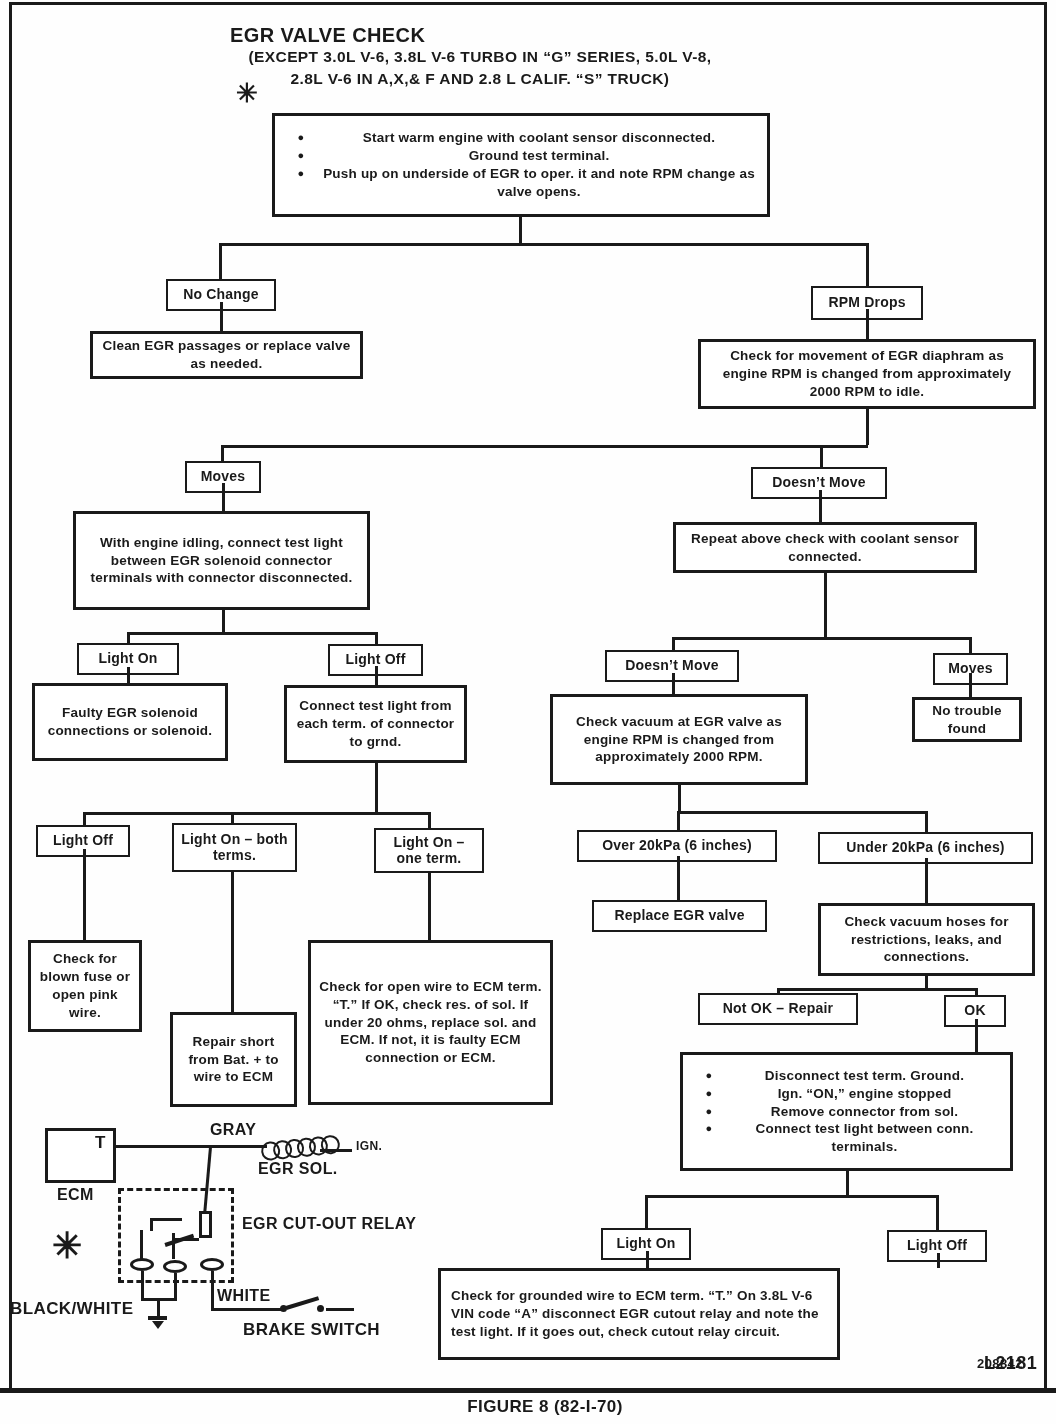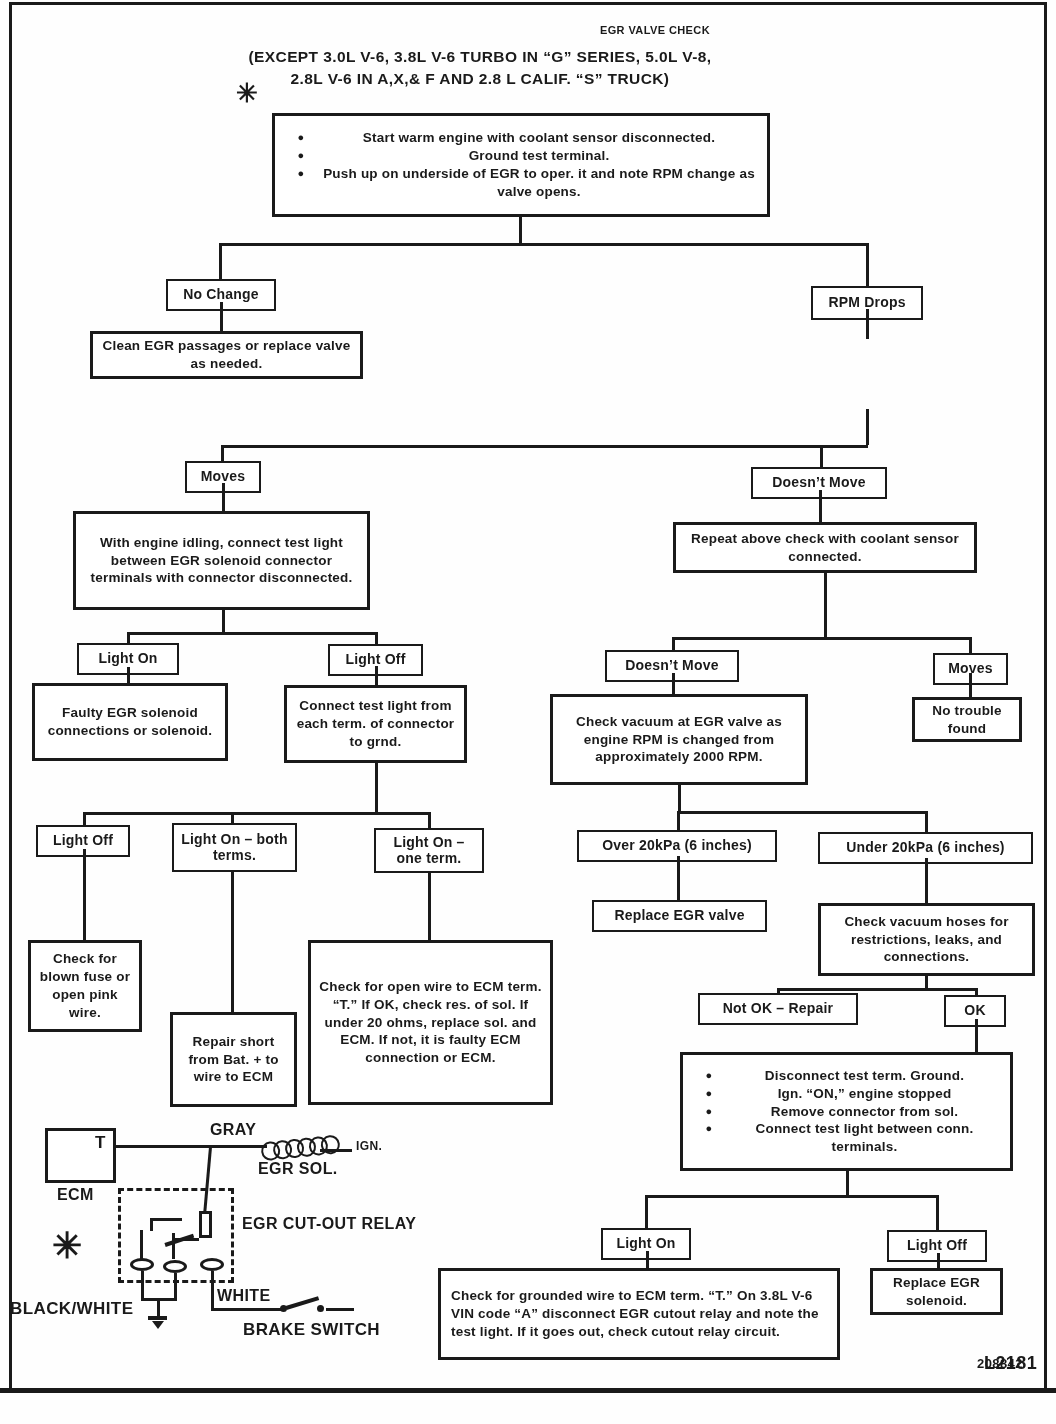--- a/index.html
+++ b/index.html
@@ -35,21 +35,21 @@
 </head>
 <body>
 
 <div id="page">
 
   <div class="hl" style="left:10px;top:2px;width:1036px;height:3px"></div>
   <div class="vl" style="left:9px;top:2px;height:1386px;width:3px"></div>
   <div class="vl" style="left:1044px;top:2px;height:1386px;width:3px"></div>
   <div class="hl" style="left:0;top:1388px;width:1056px;height:5px"></div>
 
-  <div class="txt" style="left:230px;top:24px;width:480px;text-align:right;font-size:11px">EGR VALVE CHECK</div>
+  <div class="txt" style="left:230px;top:24px;width:480px;text-align:left;font-size:20px">EGR VALVE CHECK</div>
   <div class="txt" style="left:180px;top:48px;width:600px;text-align:center;font-size:15.5px">(EXCEPT 3.0L V-6, 3.8L V-6 TURBO IN “G” SERIES, 5.0L V-8,</div>
   <div class="txt" style="left:180px;top:70px;width:600px;text-align:center;font-size:15.5px">2.8L V-6 IN A,X,&amp; F AND 2.8 L CALIF. “S” TRUCK)</div>
   <div class="ast" style="left:236px;top:80px">✳</div>
 
   <div class="box bullets" style="left:272px;top:113px;width:498px;height:104px;border-width:3.5px">
     <div class="brow">
         <span class="bdot">●</span>
         <span class="btxt">Start warm engine with coolant sensor disconnected.</span>
       </div>
     <div class="brow">
@@ -66,20 +66,21 @@
   <div class="hl" style="left:219px;top:243px;width:649px"></div>
   <div class="vl" style="left:219px;top:243px;height:36px"></div>
   <div class="vl" style="left:866px;top:243px;height:43px"></div>
 
   <div class="lbl" style="left:166px;top:279px;width:110px;height:23px">No Change</div>
   <div class="vl" style="left:220px;top:302px;height:29px"></div>
   <div class="box" style="left:90px;top:331px;width:273px;height:48px">Clean EGR passages or replace valve as needed.</div>
 
   <div class="lbl" style="left:811px;top:286px;width:112px;height:34px">RPM Drops</div>
   <div class="vl" style="left:866px;top:309px;height:30px"></div>
+  <div class="box" style="left:698px;top:339px;width:338px;height:70px">Check for movement of EGR diaphram as engine RPM is changed from approximately 2000 RPM to idle.</div>
 
   <div class="vl" style="left:866px;top:409px;height:36px"></div>
   <div class="hl" style="left:221px;top:445px;width:647px"></div>
   <div class="vl" style="left:221px;top:445px;height:16px"></div>
   <div class="vl" style="left:820px;top:445px;height:23px"></div>
 
   <div class="lbl" style="left:185px;top:461px;width:76px;height:22px">Moves</div>
   <div class="vl" style="left:222px;top:483px;height:28px"></div>
   <div class="box" style="left:73px;top:511px;width:297px;height:99px">With engine idling, connect test light between EGR solenoid connector terminals with connector disconnected.</div>
 
@@ -179,21 +180,20 @@
   <div class="vl" style="left:645px;top:1195px;height:33px"></div>
   <div class="vl" style="left:936px;top:1195px;height:35px"></div>
 
   <div class="lbl" style="left:601px;top:1228px;width:90px;height:23px">Light On</div>
   <div class="lbl" style="left:887px;top:1230px;width:100px;height:23px">Light Off</div>
 
   <div class="vl" style="left:646px;top:1251px;height:19px"></div>
   <div class="box leftalign" style="left:438px;top:1268px;width:402px;height:92px;padding:12px 10px">Check for grounded wire to ECM term. “T.” On 3.8L V-6 VIN code “A” disconnect EGR cutout relay and note the test light. If it goes out, check cutout relay circuit.</div>
 
   <div class="vl" style="left:937px;top:1253px;height:15px"></div>
-  <div class="box" style="left:870px;top:1268px;width:133px;height:47px">Replace EGR solenoid.</div>
 
   <div class="box" style="left:45px;top:1128px;width:71px;height:55px;border-width:3.5px"></div>
   <div class="txt" style="left:95px;top:1133px;font-size:17px">T</div>
   <div class="txt" style="left:57px;top:1186px;font-size:16px">ECM</div>
 
   <div class="hl" style="left:115px;top:1145px;width:152px;height:3px"></div>
   <div class="txt" style="left:210px;top:1121px;font-size:16px">GRAY</div>
 
   <div class="coil" style="left:268px;top:1138px">
     <span></span>
@@ -238,14 +238,15 @@
   <div class="dot" style="left:280px;top:1305px"></div>
   <div style="position:absolute;left:286px;top:1306px;width:34px;height:3.5px;background:#1a1a1a;transform:rotate(-17deg);transform-origin:left center"></div>
   <div class="dot" style="left:317px;top:1305px"></div>
   <div class="hl" style="left:326px;top:1308px;width:28px;height:3px"></div>
   <div class="txt" style="left:243px;top:1320px;font-size:17px">BRAKE SWITCH</div>
 
   <div class="ast" style="left:52px;top:1228px;font-size:36px">✳</div>
 
   <div class="txt" style="left:984px;top:1353px;font-size:18px">L2181</div>
   <div class="txt" style="left:977px;top:1356px;font-size:13px">208842</div>
+  <div class="txt" style="left:330px;top:1397px;width:430px;text-align:center;font-size:17px">FIGURE 8 (82-I-70)</div>
 
 </div>
 
 </body></html>

